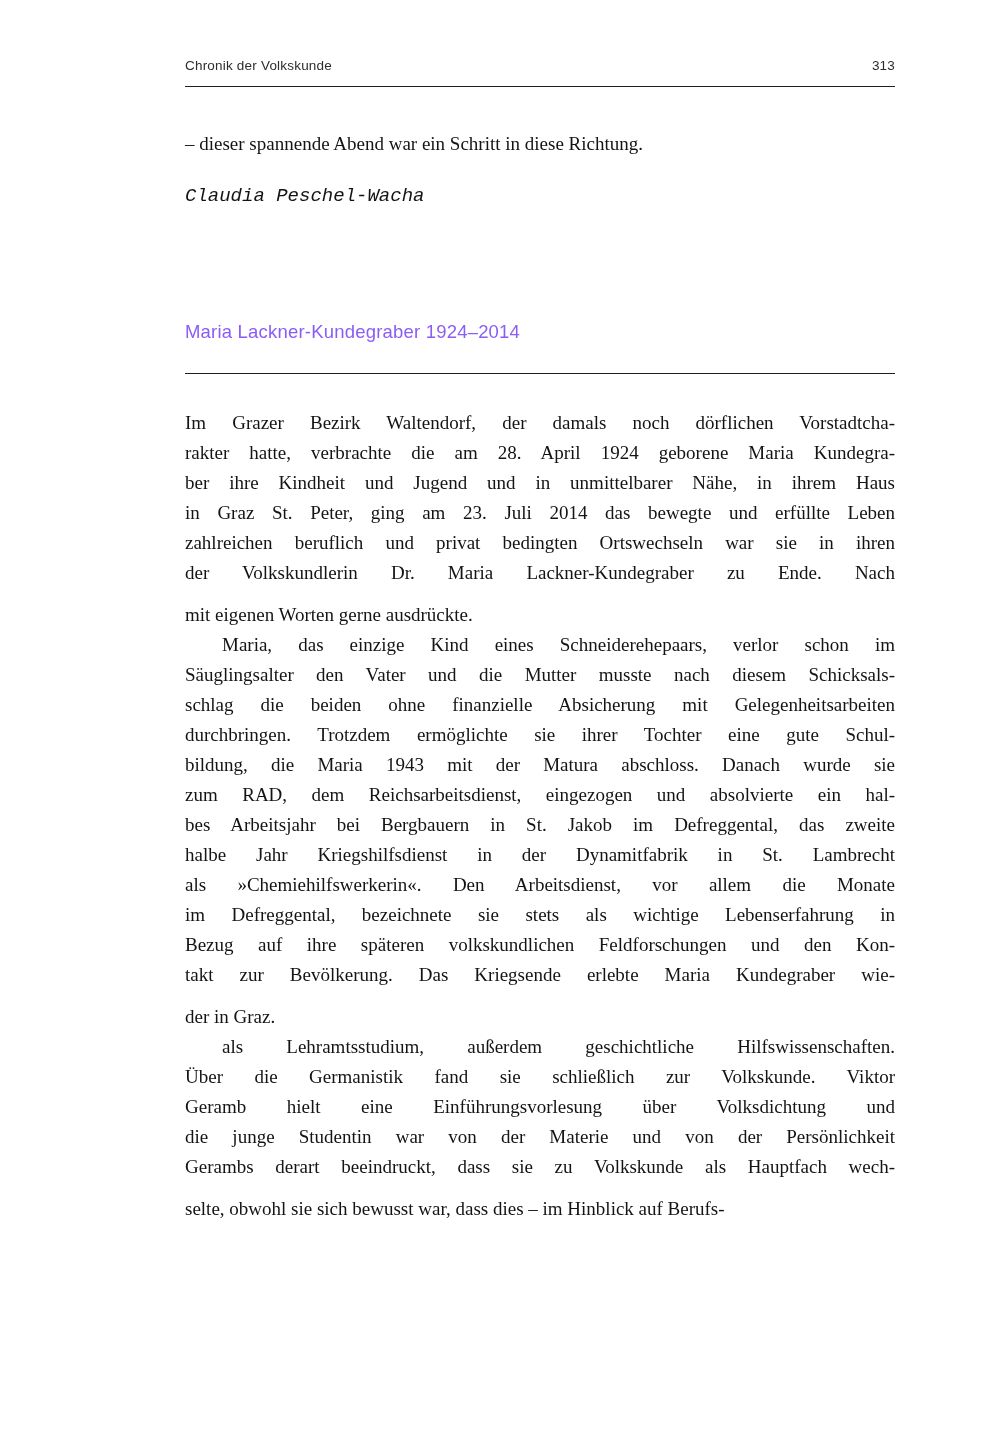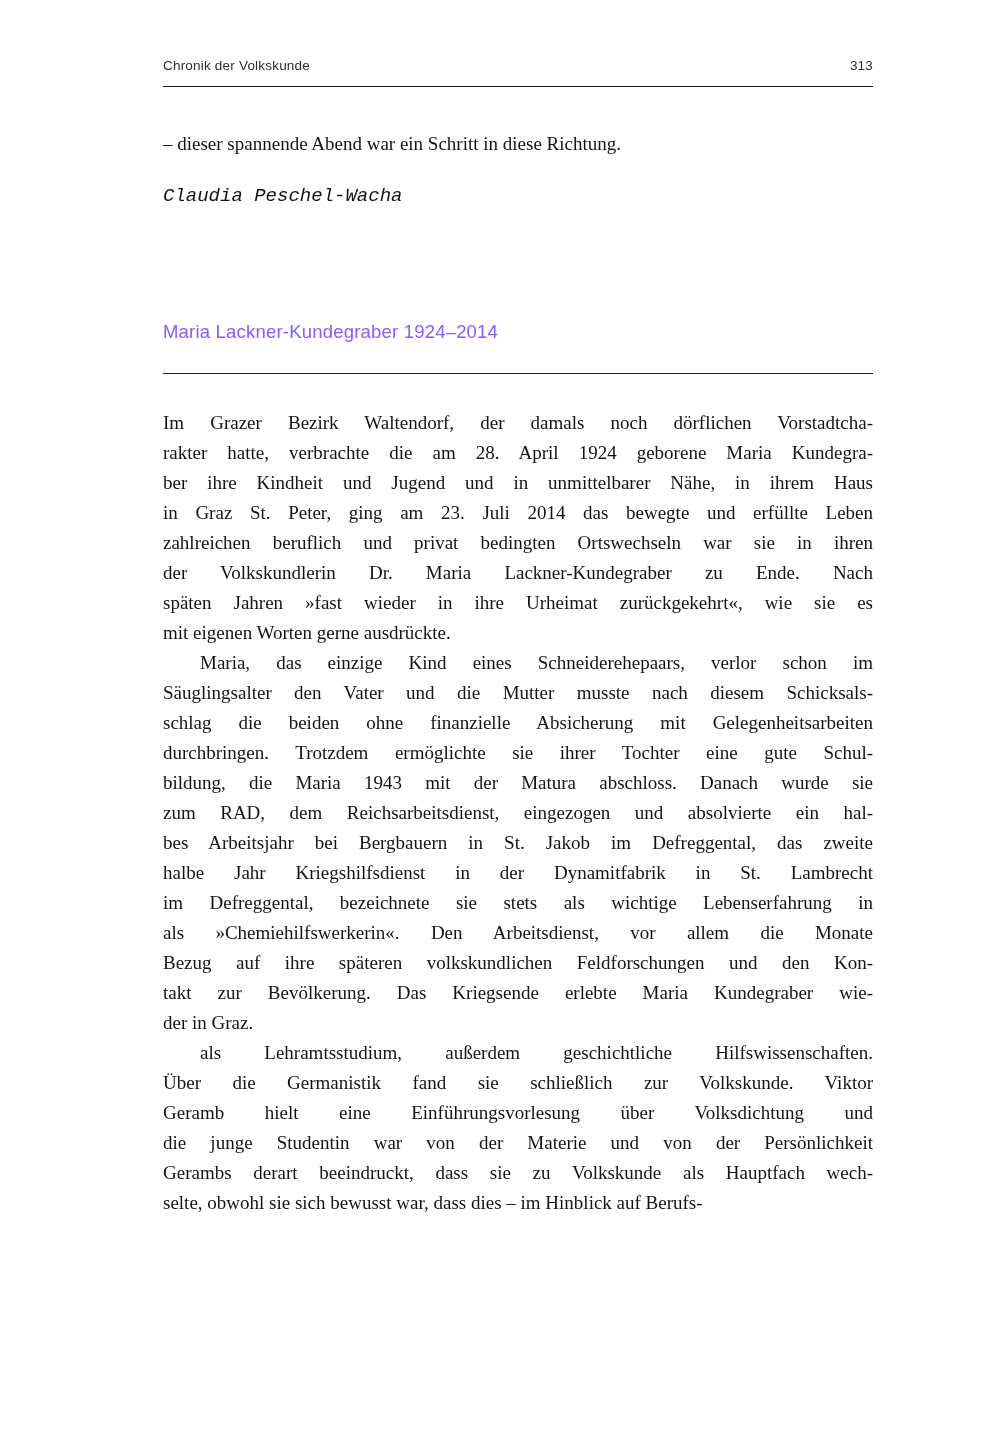--- a/index.html
+++ b/index.html
@@ -6,20 +6,21 @@
   html, body { background: #ffffff; }
   body { width: 1000px; }
 
   .page {
     position: relative;
     width: 1000px;
     height: 1446px;
     background: #ffffff;
     color: #161616;
     overflow: hidden;
+    padding-left: 22px;
   }
 
   .content {
     width: 710px;
     margin-left: 163px;
     padding-top: 58px;
   }
 
   
   .running-header {
@@ -68,20 +69,21 @@
   .body-text { margin-top: 34px; }
 
   
   .tline {
     text-align: justify;
     text-align-last: justify;
   }
   .tline-last {
     text-align: left;
     text-align-last: auto;
+    margin-top: 12px;
   }
   .indent-first .tline:first-child { text-indent: 37px; }
 </style>
 </head>
 <body>
 
 <div class="page">
   <div class="content">
 
     <div class="running-header">
@@ -100,34 +102,33 @@
     <div class="rule title-rule"></div>
 
     <div class="body-text serif">
       <div class="para">
           <div class="tline">Im Grazer Bezirk Waltendorf, der damals noch dörflichen Vorstadtcha-</div>
           <div class="tline">rakter hatte, verbrachte die am 28. April 1924 geborene Maria Kundegra-</div>
           <div class="tline">ber ihre Kindheit und Jugend und in unmittelbarer Nähe, in ihrem Haus</div>
           <div class="tline">in Graz St. Peter, ging am 23. Juli 2014 das bewegte und erfüllte Leben</div>
           <div class="tline">zahlreichen beruflich und privat bedingten Ortswechseln war sie in ihren</div>
           <div class="tline">der Volkskundlerin Dr. Maria Lackner-Kundegraber zu Ende. Nach</div>
-          <div class="tline">späten Jahren »fast wieder in ihre Urheimat zurückgekehrt«, wie sie es</div>
           <div class="tline tline-last">mit eigenen Worten gerne ausdrückte.</div>
         </div>
       <div class="para indent-first">
           <div class="tline">Maria, das einzige Kind eines Schneiderehepaars, verlor schon im</div>
           <div class="tline">Säuglingsalter den Vater und die Mutter musste nach diesem Schicksals-</div>
           <div class="tline">schlag die beiden ohne finanzielle Absicherung mit Gelegenheitsarbeiten</div>
           <div class="tline">durchbringen. Trotzdem ermöglichte sie ihrer Tochter eine gute Schul-</div>
           <div class="tline">bildung, die Maria 1943 mit der Matura abschloss. Danach wurde sie</div>
           <div class="tline">zum RAD, dem Reichsarbeitsdienst, eingezogen und absolvierte ein hal-</div>
           <div class="tline">bes Arbeitsjahr bei Bergbauern in St. Jakob im Defreggental, das zweite</div>
           <div class="tline">halbe Jahr Kriegshilfsdienst in der Dynamitfabrik in St. Lambrecht</div>
+          <div class="tline">als »Chemiehilfswerkerin«. Den Arbeitsdienst, vor allem die Monate</div>
           <div class="tline">im Defreggental, bezeichnete sie stets als wichtige Lebenserfahrung in</div>
-          <div class="tline">als »Chemiehilfswerkerin«. Den Arbeitsdienst, vor allem die Monate</div>
           <div class="tline">Bezug auf ihre späteren volkskundlichen Feldforschungen und den Kon-</div>
           <div class="tline">takt zur Bevölkerung. Das Kriegsende erlebte Maria Kundegraber wie-</div>
           <div class="tline tline-last">der in Graz.</div>
         </div>
       <div class="para indent-first">
           <div class="tline">als Lehramtsstudium, außerdem geschichtliche Hilfswissenschaften.</div>
           <div class="tline">Über die Germanistik fand sie schließlich zur Volkskunde. Viktor</div>
           <div class="tline">Geramb hielt eine Einführungsvorlesung über Volksdichtung und</div>
           <div class="tline">die junge Studentin war von der Materie und von der Persönlichkeit</div>
           <div class="tline">Gerambs derart beeindruckt, dass sie zu Volkskunde als Hauptfach wech-</div>

